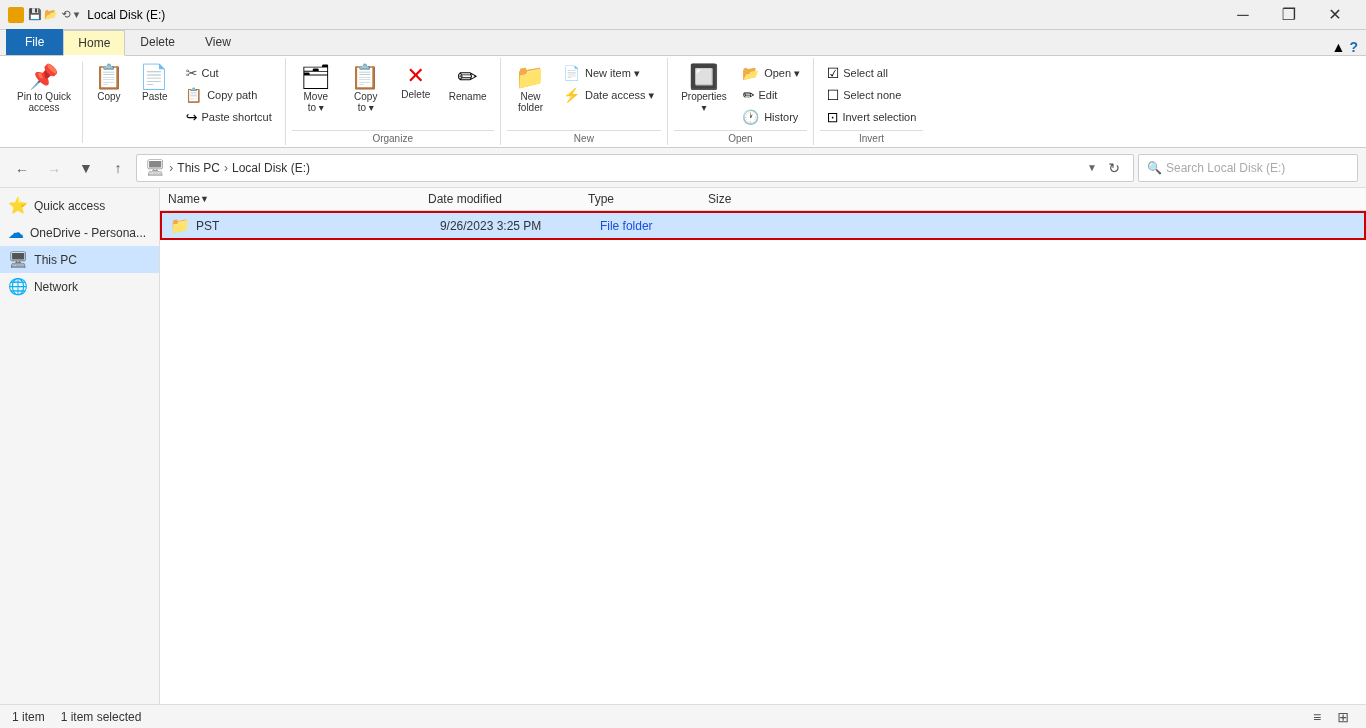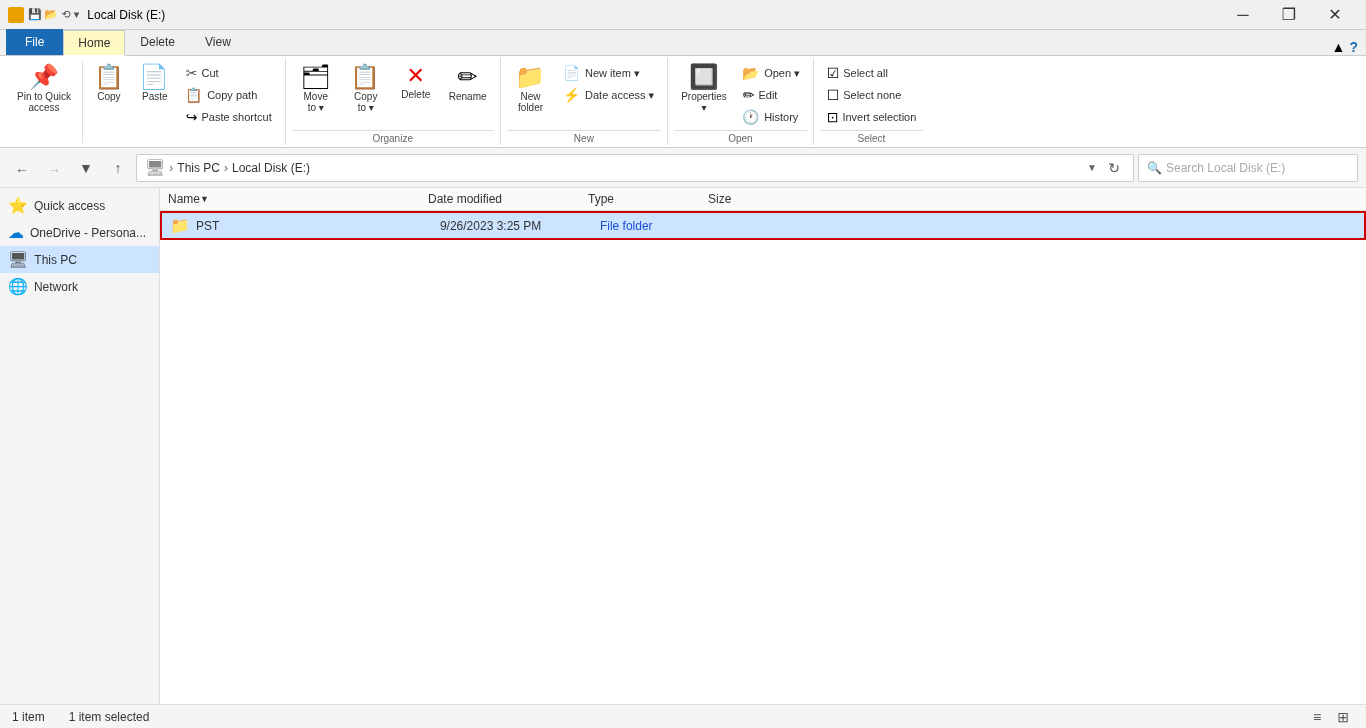--- a/index.html
+++ b/index.html
@@ -241,21 +241,21 @@
     .file-row .file-size { width: 80px; font-size: 12px; color: #333; }
 
     
     .status-bar {
       height: 24px;
       background: #f5f5f5;
       border-top: 1px solid #ddd;
       display: flex;
       align-items: center;
       padding: 0 12px;
-      gap: 24px;
+      gap: 16px;
       font-size: 12px;
       color: #333;
     }
     .status-bar-right { margin-left: auto; display: flex; gap: 4px; }
     .status-view-btn {
       width: 22px; height: 22px; border: none; background: transparent;
       cursor: pointer; display: flex; align-items: center; justify-content: center;
       font-size: 14px; color: #555;
     }
 
@@ -403,21 +403,21 @@
         <button class="ribbon-btn-small">
           <span class="icon">☐</span>
           <span class="label">Select none</span>
         </button>
         <button class="ribbon-btn-small">
           <span class="icon">⊡</span>
           <span class="label">Invert selection</span>
         </button>
       </div>
     </div>
-    <div class="ribbon-group-label">Select</div>
+    <div class="ribbon-group-label">Invert</div>
   </div>
 
 </div>
 
 <div class="nav-bar">
   <button class="nav-btn">←</button>
   <button class="nav-btn" disabled="">→</button>
   <button class="nav-btn">▼</button>
   <button class="nav-btn">↑</button>
 

